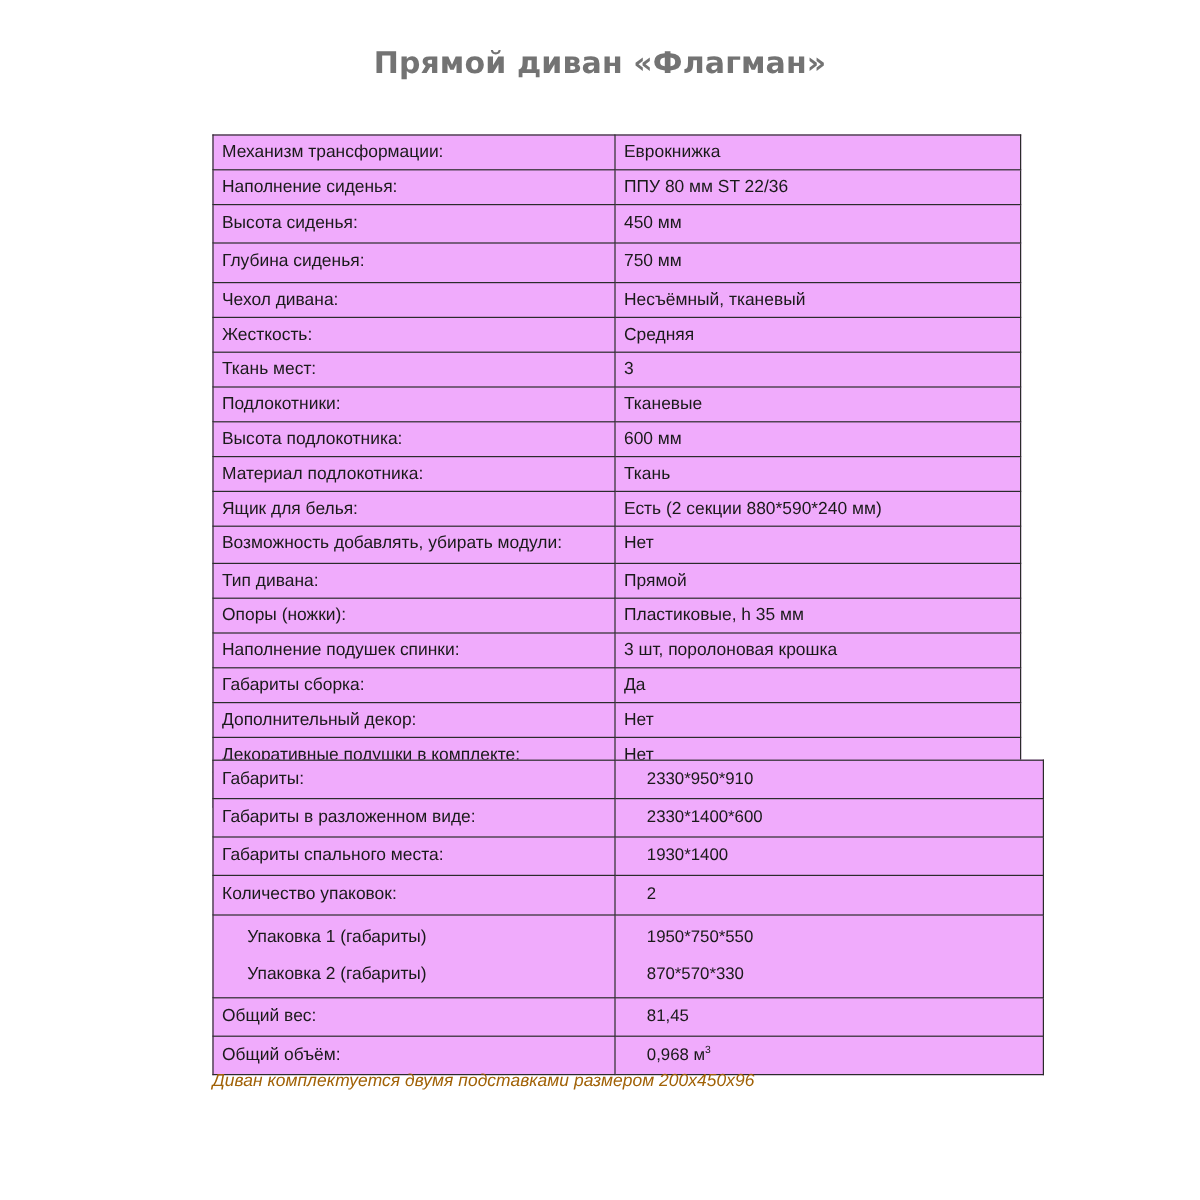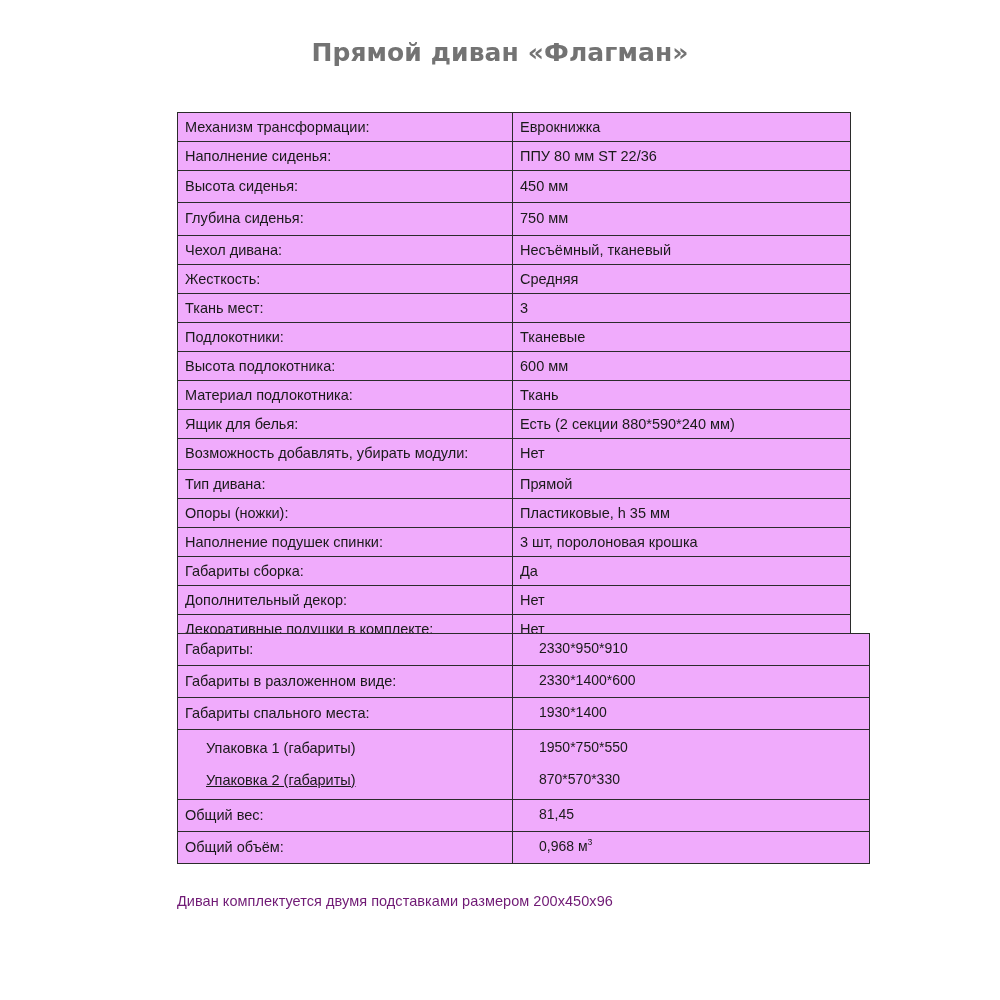--- a/index.html
+++ b/index.html
@@ -94,37 +94,38 @@
   #table-dims td.pkg-value {
     padding-top: 9px;
     padding-bottom: 10px;
   }
   #table-dims .pkg-line {
     display: block;
   }
   #table-dims .pkg-label .pkg-line {
     padding-left: 21px;
   }
-  #table-dims .pkg-label .pkg-line + .pkg-line { margin-top: 13px; text-decoration: underline; }
+  #table-dims .pkg-label .pkg-line + .pkg-line { margin-top: 13px; }
   #table-dims .pkg-value .pkg-line + .pkg-line { margin-top: 14px; }
 
   sup {
     font-size: 0.62em;
     vertical-align: super;
     line-height: 0;
   }
 
   
   .footer-note {
     position: absolute;
     left: 177px;
     top: 893px;
     font-size: 14.5px;
-    color: #701a75;
+    color: #a16207;
     letter-spacing: 0.05px;
+    font-style: italic;
   }
 </style>
 </head>
 <body>
 
 <div class="page">
 
   <div class="doc-title">Прямой диван «Флагман»</div>
 
   <table class="spec-table" id="table-specs">
@@ -214,20 +215,24 @@
         <td class="col-label">Габариты:</td>
         <td class="col-value">2330*950*910</td>
       </tr>
       <tr>
         <td class="col-label">Габариты в разложенном виде:</td>
         <td class="col-value">2330*1400*600</td>
       </tr>
       <tr>
         <td class="col-label">Габариты спального места:</td>
         <td class="col-value">1930*1400</td>
+      </tr>
+      <tr>
+        <td class="col-label">Количество упаковок:</td>
+        <td class="col-value">2</td>
       </tr>
       <tr>
         <td class="col-label pkg-label">
           <span class="pkg-line">Упаковка 1 (габариты)</span>
           <span class="pkg-line">Упаковка 2 (габариты)</span>
         </td>
         <td class="col-value pkg-value">
           <span class="pkg-line">1950*750*550</span>
           <span class="pkg-line">870*570*330</span>
         </td>

